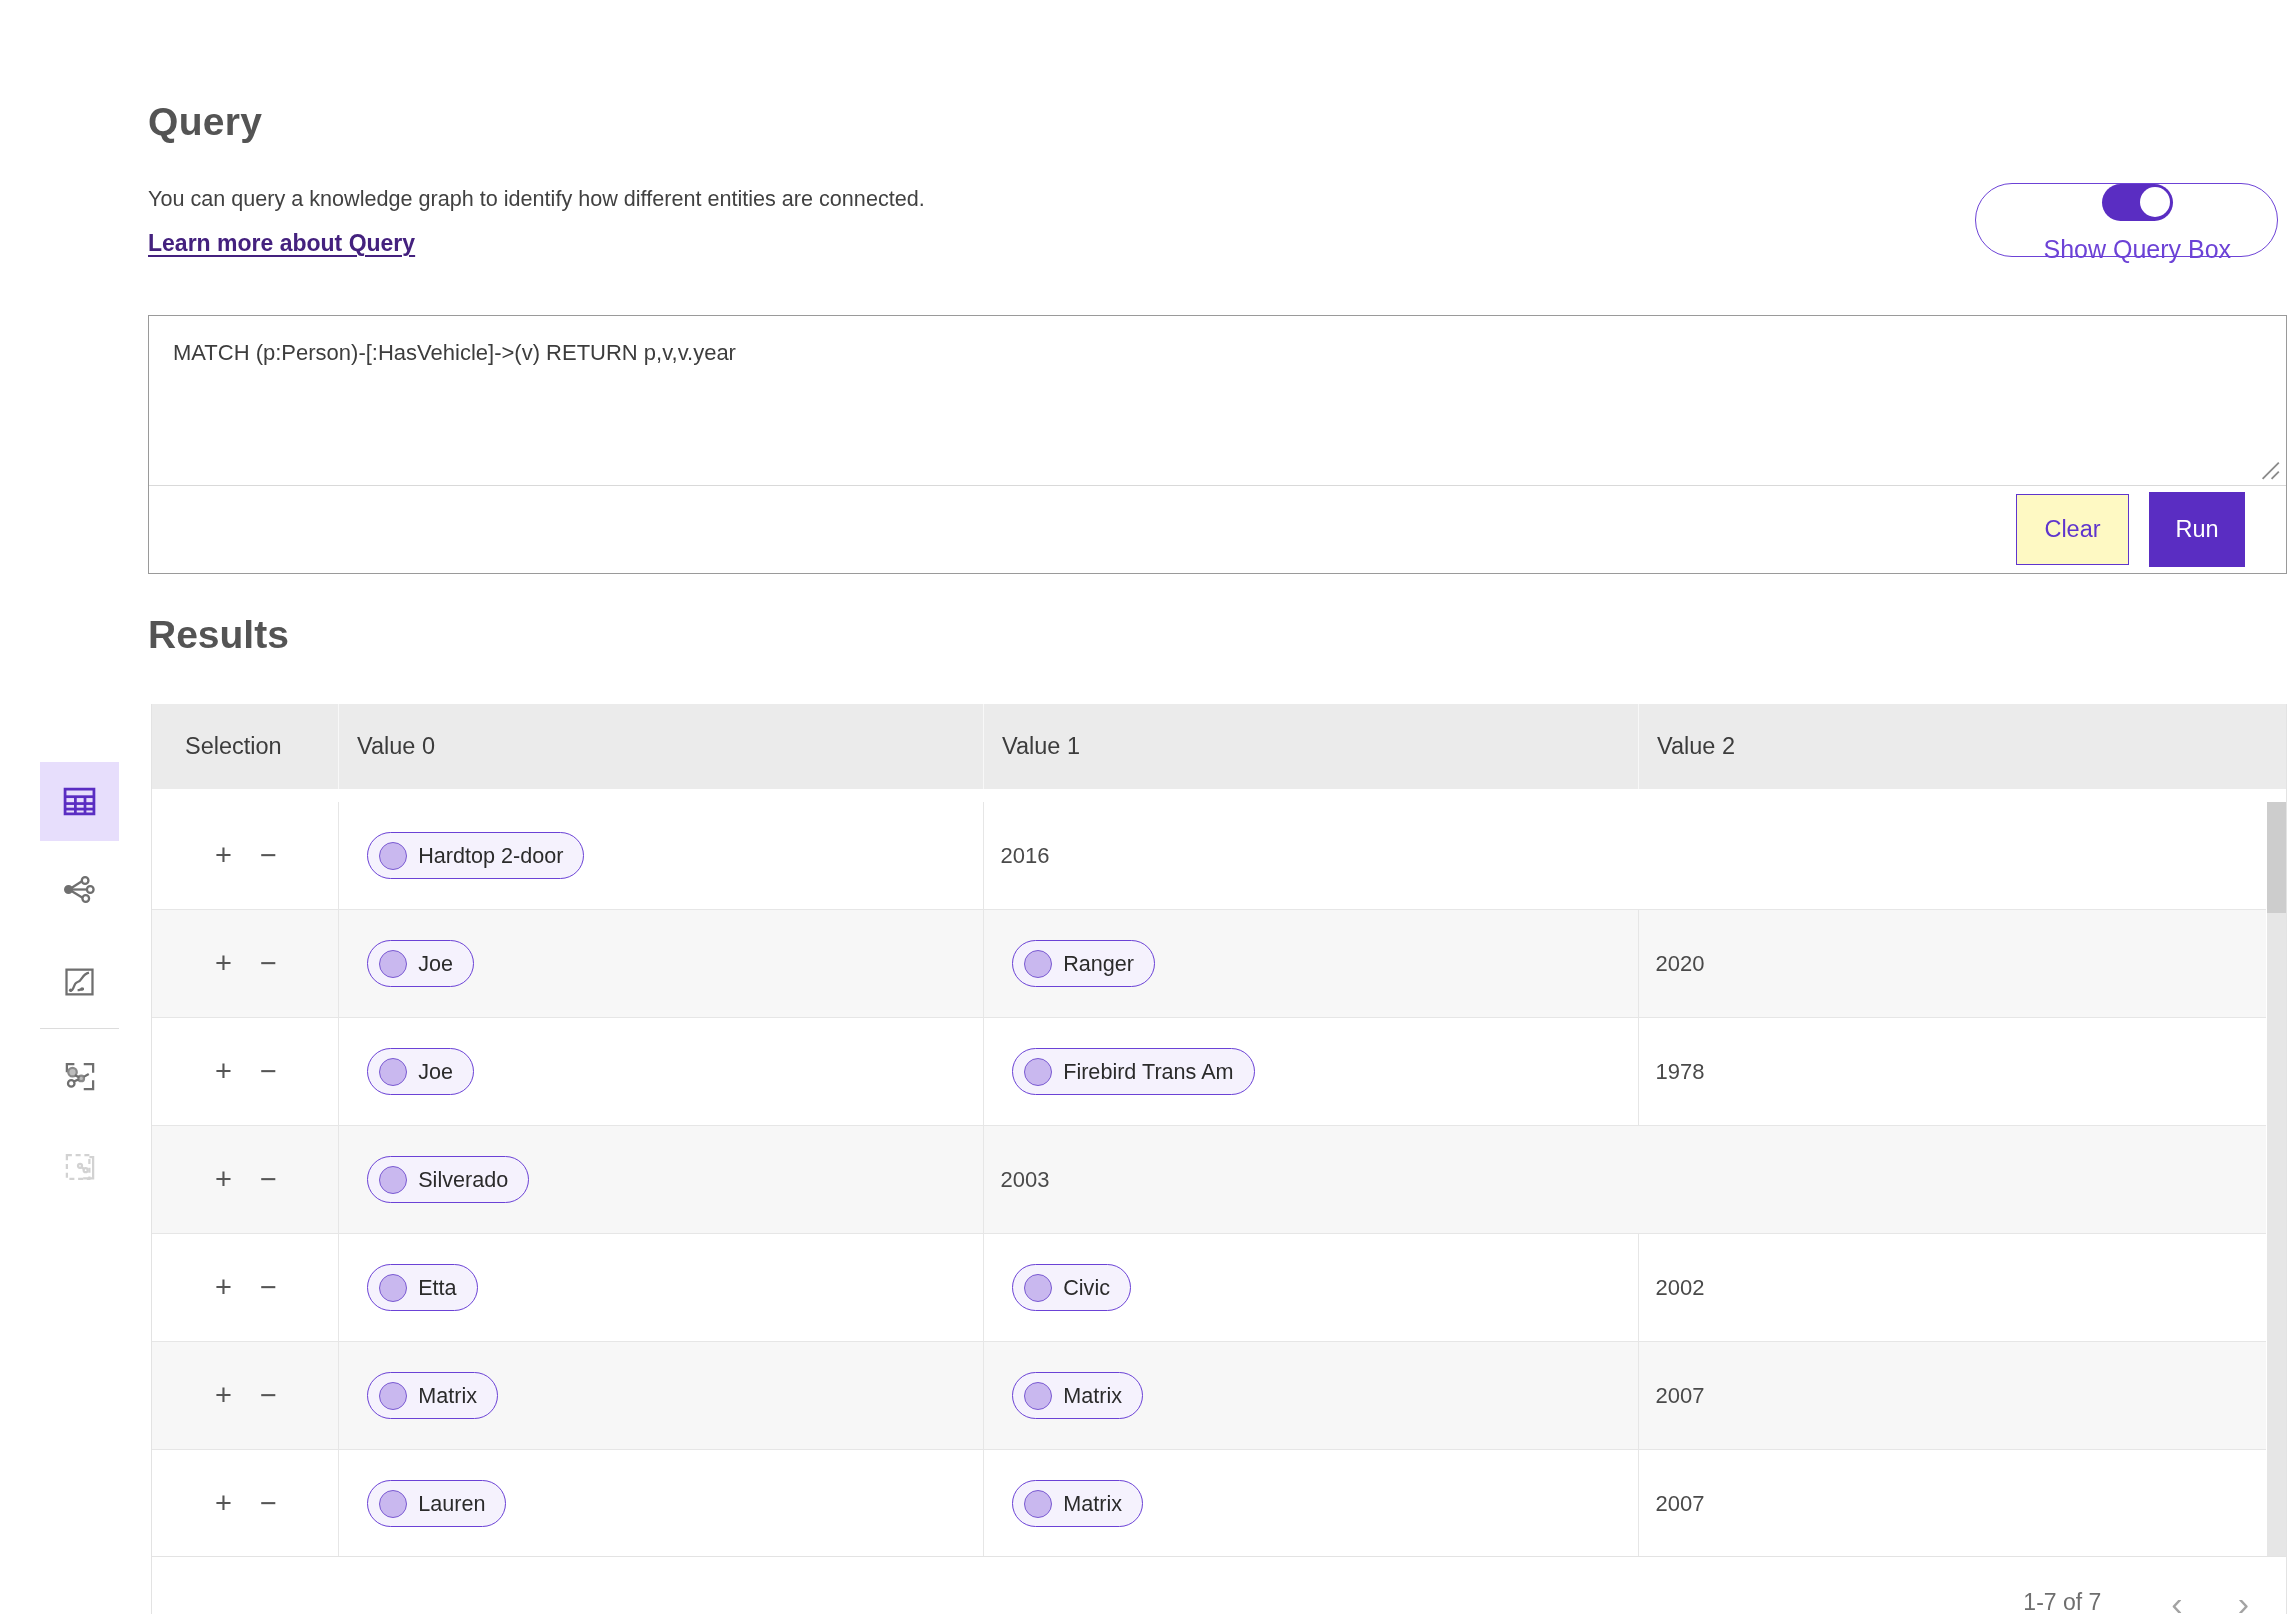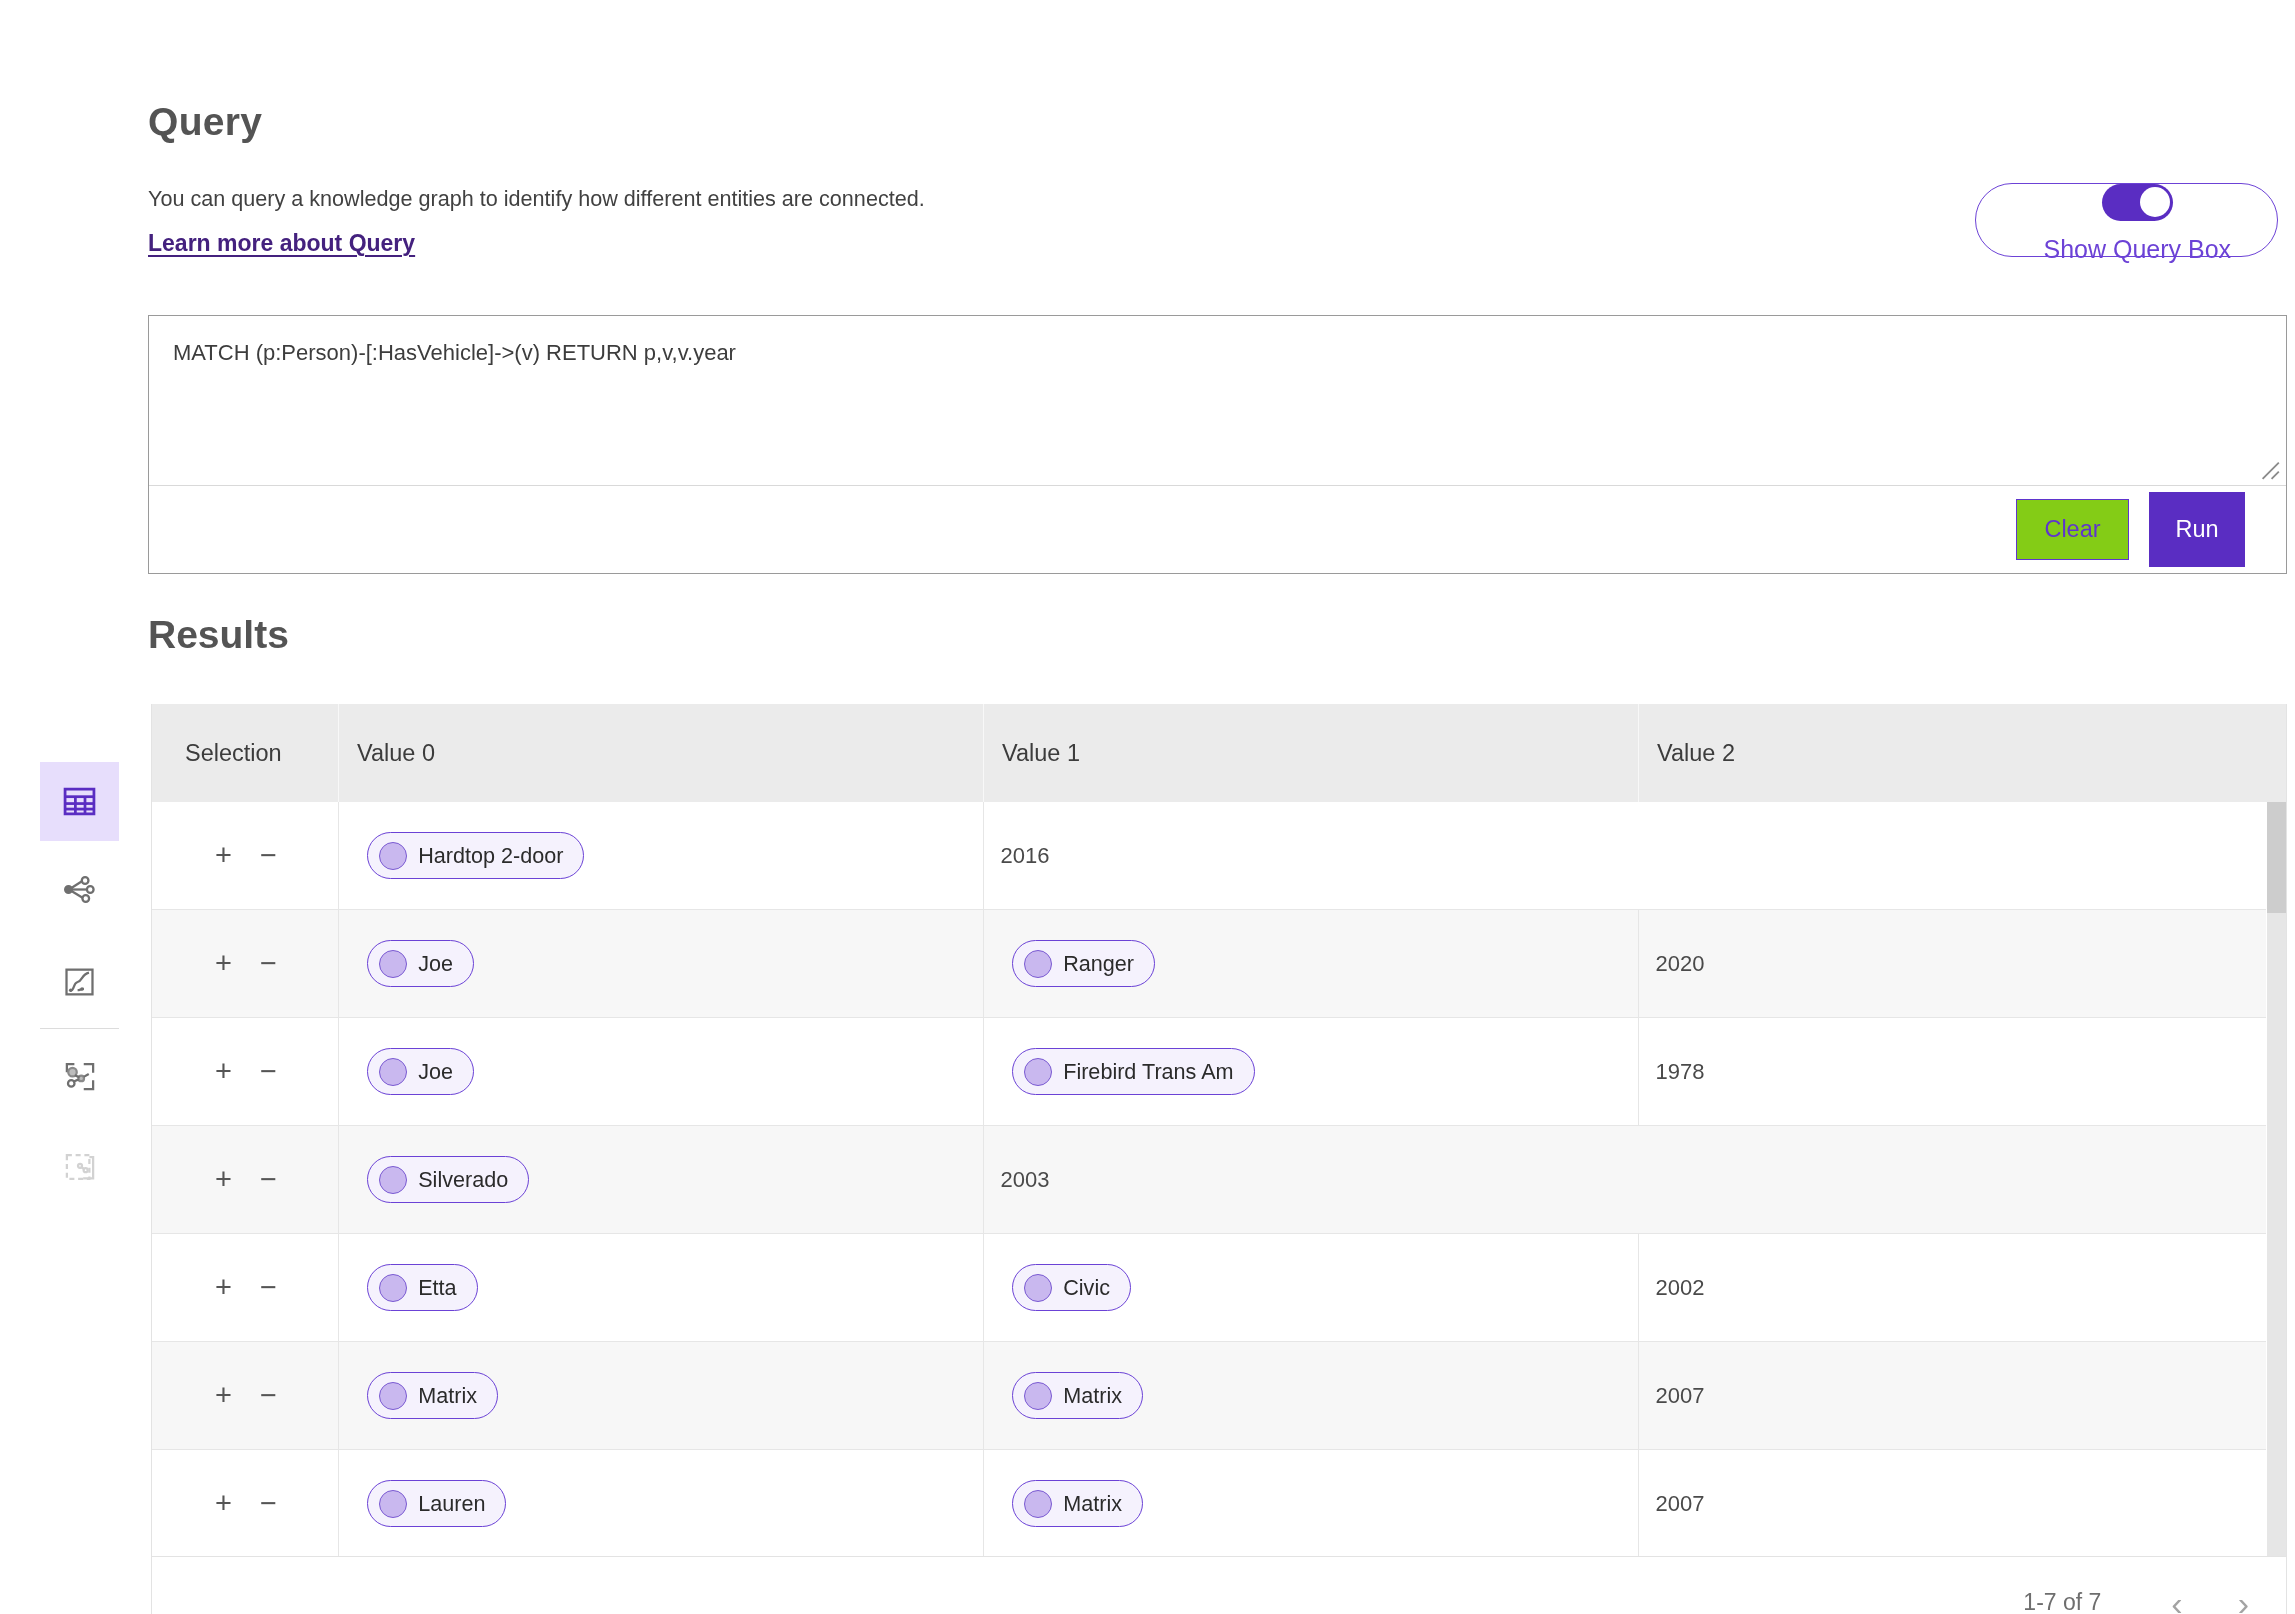--- a/index.html
+++ b/index.html
@@ -49,30 +49,30 @@
     background:transparent;
   }
   .resize-handle{position:absolute;right:5px;top:143px;width:21.6px;height:21.6px;}
   .panel-footer{
     position:absolute;left:0;right:0;bottom:0;height:87px;
     border-top:1.3px solid #d9d9d9;
     display:flex;align-items:center;justify-content:flex-end;gap:20px;
     padding-right:41px;background:#fff;
   }
   .btn{font-family:"Liberation Sans", sans-serif;font-size:23.5px;cursor:pointer;box-sizing:border-box;}
-  .btn-clear{width:113px;height:61px;background:#84cc16;border:1.9px solid #5f35cd;color:#5f35cd;}
+  .btn-clear{width:113px;height:71px;background:#fef9c3;border:1.9px solid #5f35cd;color:#5f35cd;}
   .btn-run{width:96px;height:75px;background:#5a2dc2;border:none;color:#ffffff;}
   
   .results-title{position:absolute;left:148px;top:569px;margin:0;font-size:39px;font-weight:700;color:#545454;}
   .results-table{
     position:absolute;left:151px;top:660px;width:2136px;height:945px;
     box-sizing:border-box;border:1.3px solid #e3e3e3;border-top:none;background:#fff;
   }
   .t-header{
-    position:absolute;left:0;top:0;right:0;height:98px;background:#ebebeb;
+    position:absolute;left:0;top:0;right:0;height:85px;background:#ebebeb;
     display:grid;grid-template-columns:186px 645px 655px 1fr;align-items:center;
     font-size:23.5px;color:#3c3c3c;
   }
   .t-header .hcell{padding-left:18px;border-left:1.3px solid #f8f8f8;height:100%;display:flex;align-items:center;box-sizing:border-box;}
   .t-header .hcell:first-child{padding-left:33px;border-left:none;}
   .t-body{position:absolute;left:0;top:98px;width:2114px;}
   .t-row{
     width:2114px;height:108px;box-sizing:border-box;
     display:grid;grid-template-columns:186px 645px 655px 1fr;align-items:center;
     border-bottom:1.3px solid #e6e6e6;background:#ffffff;

